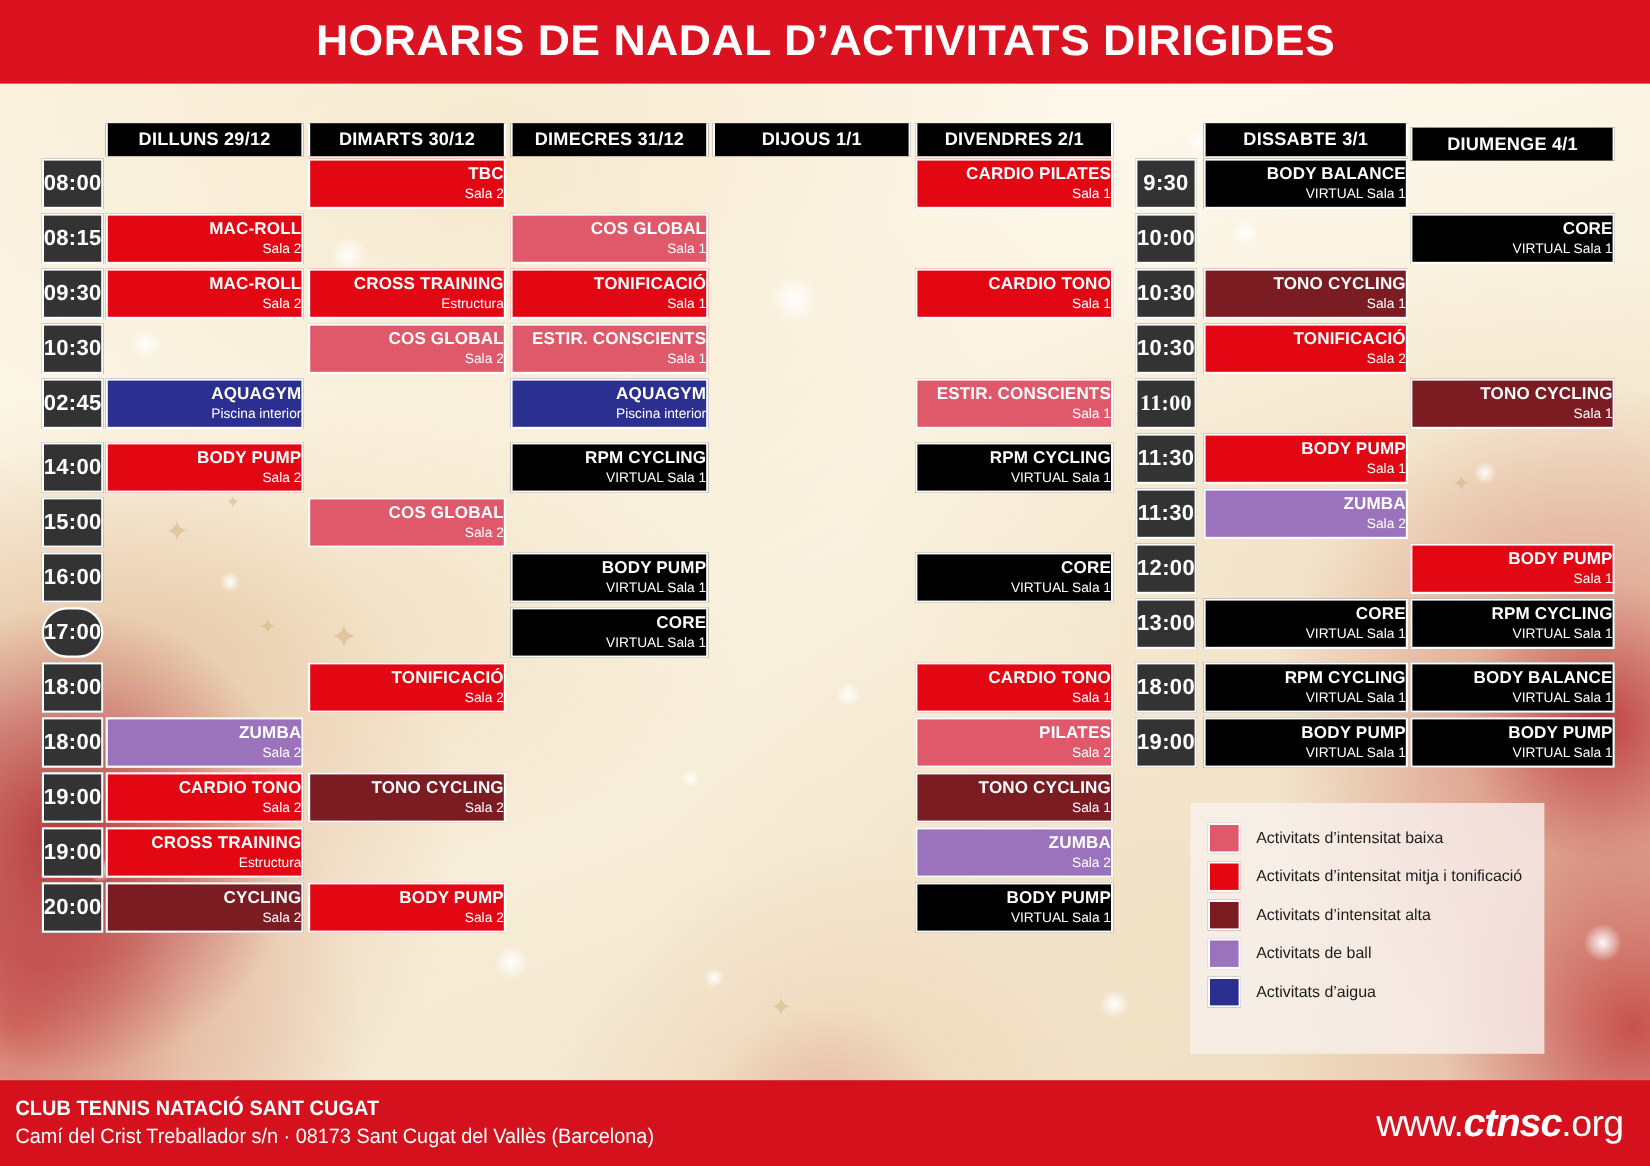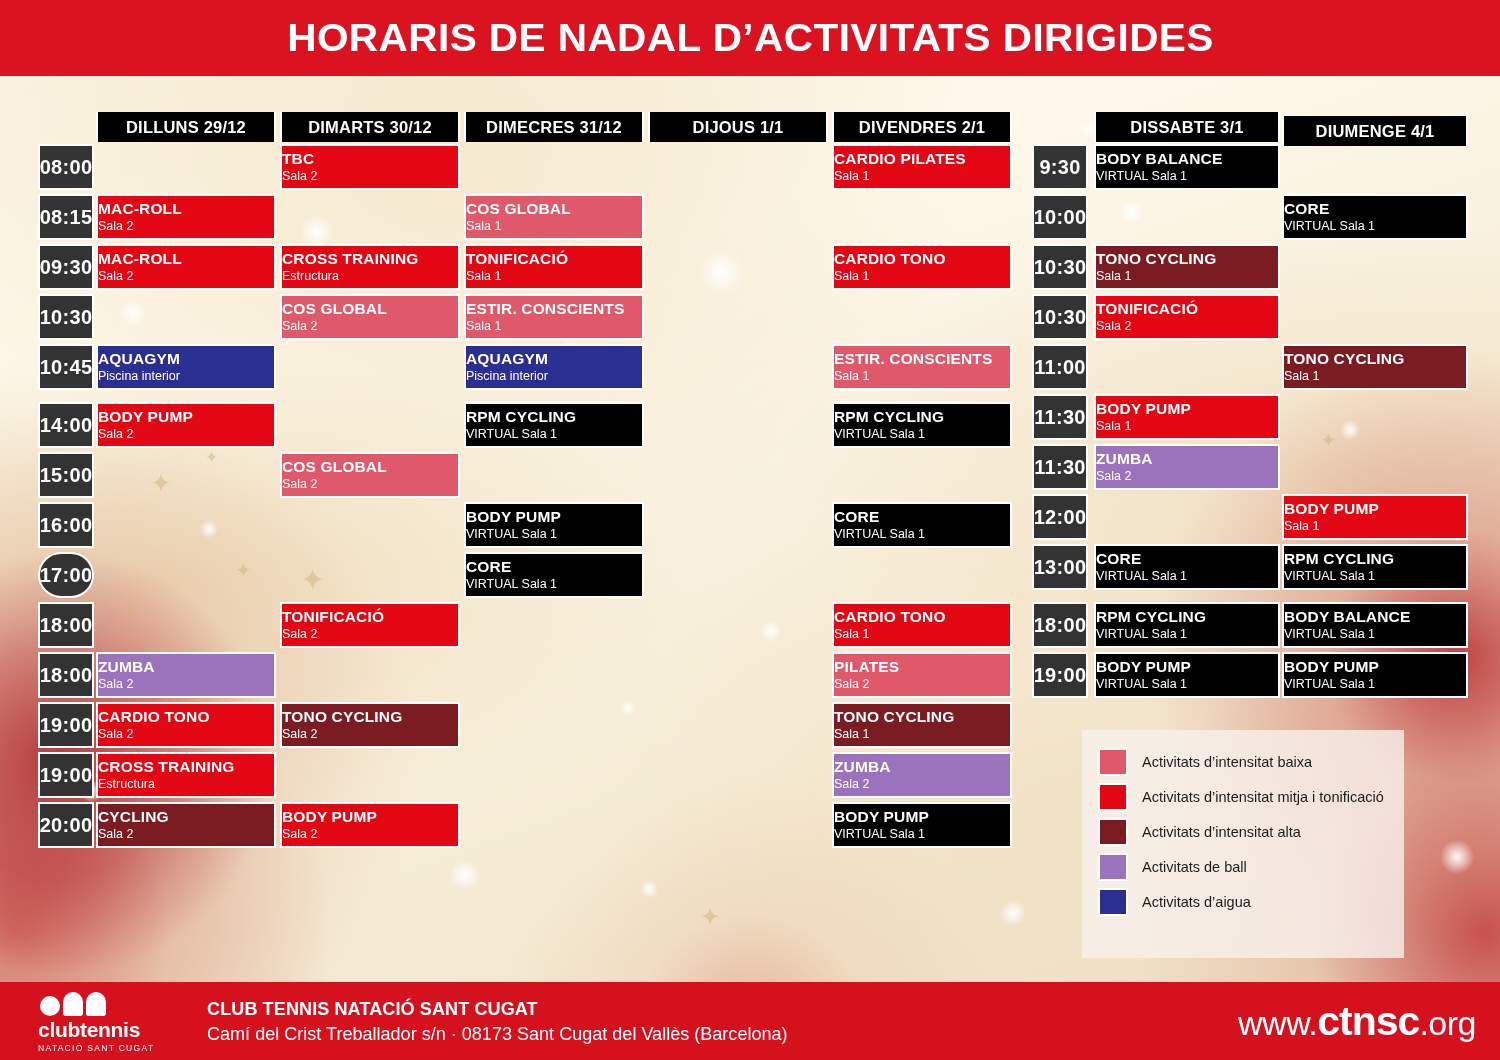--- a/index.html
+++ b/index.html
@@ -66,21 +66,21 @@
   .ld1 { width: 20px; height: 20px; border-radius: 50%; }
   .ld2 { width: 20px; height: 24px; border-radius: 11px 11px 3px 3px; }
   .ld3 { width: 20px; height: 24px; border-radius: 11px 11px 3px 3px; }
   .logo-word { color:#fff; font-size: 21px; font-weight: 700; letter-spacing:-0.3px; padding-left:20px; margin-top:2px;}
   .logo-word b { font-weight: 800; }
   .logo-sub { color:#fff; font-size: 8.5px; letter-spacing: 1.3px; padding-left: 20px; margin-top: 1px; }
   #footer-text { padding-left: 14px; color: #fff; }
   #footer-text .l1 { font-size: 19px; font-weight: 800; letter-spacing: 0.1px; transform: scaleX(0.95); transform-origin: left; }
   #footer-text .l2 { font-size: 19px; font-weight: 400; margin-top: 3px; transform: scaleX(0.95); transform-origin: left; }
   #footer-url { position: absolute; right: 24px; color: #fff; font-size: 34px; letter-spacing: -0.5px; }
-  #footer-url b { font-weight: 800; font-size: 41px; letter-spacing:-1px; }
+  #footer-url b { font-weight: 800; font-size: 36px; letter-spacing:-1px;font-style:italic; }
 
   
   #grid { position: absolute; left: 0; top: 0; width: 1500px; height: 1060px; z-index: 8; }
 
   .col-head {
     position: absolute; height: 30px; background: #000;
     color:#fff; font-size: 16.5px; font-weight: 800;
     display:flex; align-items:center; justify-content:center;
     letter-spacing: 0.2px;
     border-left: 2px solid #fff; border-right: 2px solid #fff;
@@ -93,21 +93,21 @@
     display: flex; align-items: center; justify-content: center;
     border: 2px solid #ffffff;
     letter-spacing: 0.3px;
   }
   .tcell.wk { left: 1032px; width: 56px; }
 
   .ev {
     position: absolute; height: 46px;
     border: 2px solid #ffffff;
     display: flex; flex-direction: column;
-    align-items: flex-start; justify-content: center;
+    align-items: flex-end; justify-content: center;
     color: #ffffff;
     overflow: hidden;
     line-height: 1.08;
   }
   .ev .n { font-size: 15.5px; font-weight: 800; letter-spacing: 0.15px; white-space: nowrap; }
   .ev .r { font-size: 12.5px; font-weight: 400; margin-top: 2px; white-space: nowrap; }
 
   
   #legend {
     position: absolute; left: 1082px; top: 730px; width: 322px; height: 228px;
@@ -167,35 +167,35 @@
     <div class="col-head" style="left: 280px; top: 112px; width: 180px;">DIMARTS 30/12</div>
     <div class="col-head" style="left: 464px; top: 112px; width: 180px;">DIMECRES 31/12</div>
     <div class="col-head" style="left: 648px; top: 112px; width: 180px;">DIJOUS 1/1</div>
     <div class="col-head" style="left: 832px; top: 112px; width: 180px;">DIVENDRES 2/1</div>
     <div class="col-head" style="left: 1094px; top: 112px; width: 186px;">DISSABTE 3/1</div>
     <div class="col-head" style="left: 1282px; top: 116px; width: 186px;">DIUMENGE 4/1</div>
     <div class="tcell" style="top: 144px;">08:00</div>
     <div class="tcell" style="top: 194px;">08:15</div>
     <div class="tcell" style="top: 244px;">09:30</div>
     <div class="tcell" style="top: 294px;">10:30</div>
-    <div class="tcell" style="top: 344px;">10:45</div>
+    <div class="tcell" style="top: 344px;">02:45</div>
     <div class="tcell" style="top: 402px;">14:00</div>
     <div class="tcell" style="top: 452px;">15:00</div>
     <div class="tcell" style="top: 502px;">16:00</div>
     <div class="tcell" style="top: 552px; border-radius: 23px;">17:00</div>
     <div class="tcell" style="top: 602px;">18:00</div>
     <div class="tcell" style="top: 652px;">18:00</div>
     <div class="tcell" style="top: 702px;">19:00</div>
     <div class="tcell" style="top: 752px;">19:00</div>
     <div class="tcell" style="top: 802px;">20:00</div>
     <div class="tcell wk" style="top: 144px;">9:30</div>
     <div class="tcell wk" style="top: 194px;">10:00</div>
     <div class="tcell wk" style="top: 244px;">10:30</div>
     <div class="tcell wk" style="top: 294px;">10:30</div>
-    <div class="tcell wk" style="top: 344px;">11:00</div>
+    <div class="tcell wk" style="top: 344px; font-family: Liberation Serif, serif;">11:00</div>
     <div class="tcell wk" style="top: 394px;">11:30</div>
     <div class="tcell wk" style="top: 444px;">11:30</div>
     <div class="tcell wk" style="top: 494px;">12:00</div>
     <div class="tcell wk" style="top: 544px;">13:00</div>
     <div class="tcell wk" style="top: 602px;">18:00</div>
     <div class="tcell wk" style="top: 652px;">19:00</div>
     <div class="ev" style="left: 280px; top: 144px; width: 180px; background: rgb(227, 6, 19);">
       <div class="n">TBC</div>
       <div class="r">Sala 2</div>
     </div>
@@ -398,29 +398,18 @@
       <div class="lg-sw" style="background: rgb(155, 114, 188);"></div>
       <div class="lg-tx">Activitats de ball</div>
     </div>
     <div class="lg-row">
       <div class="lg-sw" style="background: rgb(43, 47, 143);"></div>
       <div class="lg-tx">Activitats d’aigua</div>
     </div>
   </div>
 
 <div id="footer">
-  <div id="footer-left">
-    <div class="logo-mark">
-      <div class="logo-dots">
-        <i class="ld1"></i>
-          <i class="ld2"></i>
-          <i class="ld3"></i>
-      </div>
-      <div class="logo-word"><span>club</span><b>tennis</b></div>
-      <div class="logo-sub">NATACIÓ SANT CUGAT</div>
-    </div>
-  </div>
   <div id="footer-text">
     <div class="l1">CLUB TENNIS NATACIÓ SANT CUGAT</div>
     <div class="l2">Camí del Crist Treballador s/n  ·  08173 Sant Cugat del Vallès (Barcelona)</div>
   </div>
   <div id="footer-url"><span>www.</span><b>ctnsc</b><span>.org</span></div>
 </div>
 
 </body></html>

